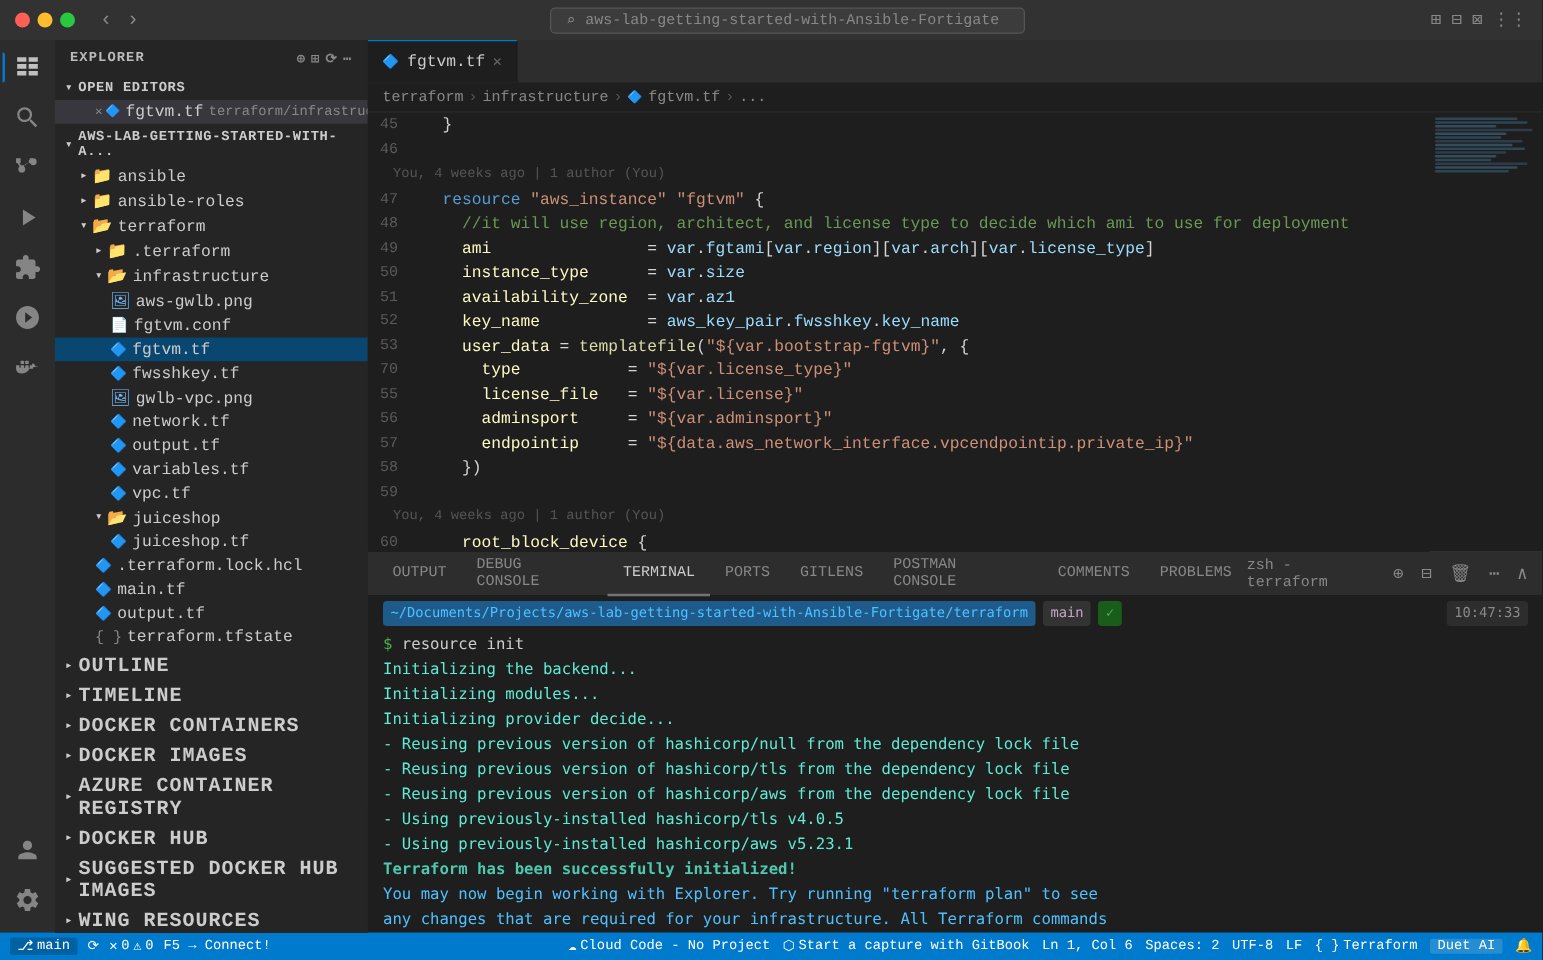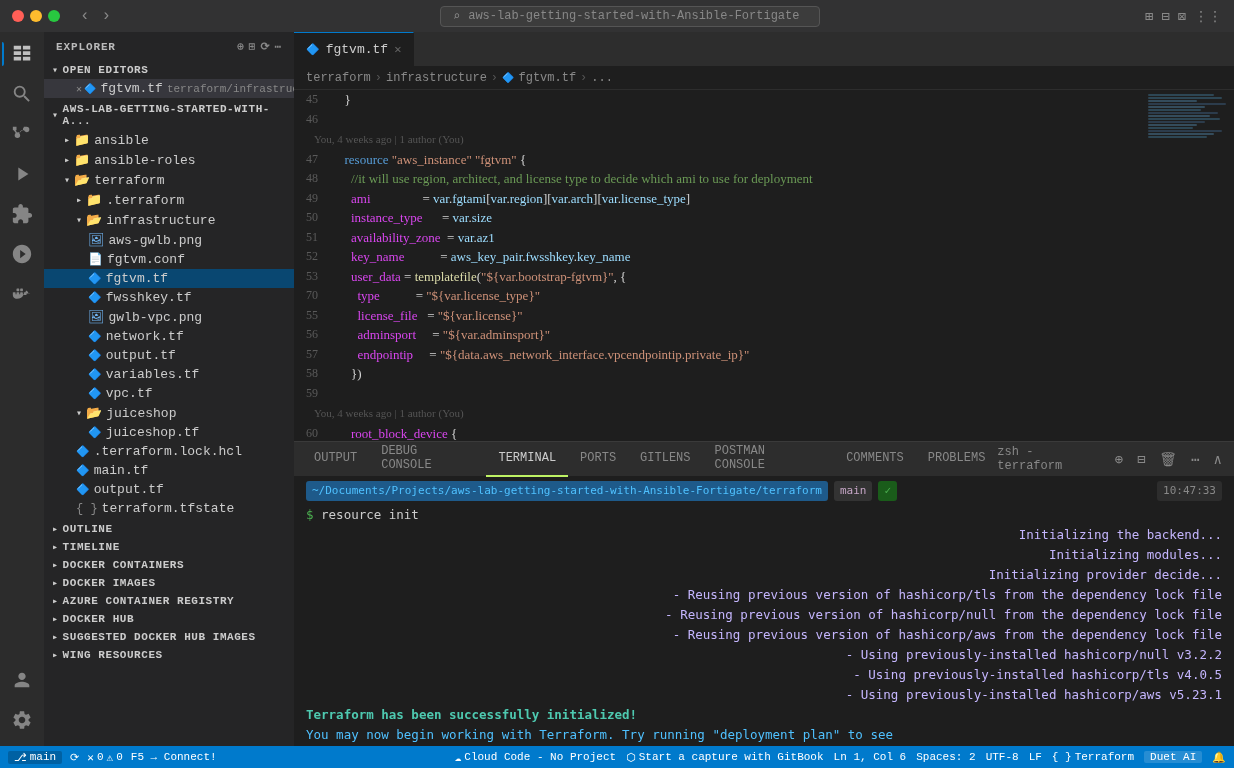--- a/index.html
+++ b/index.html
@@ -247,21 +247,20 @@
     }
 
     
     .code-editor {
       flex: 1;
       overflow-y: auto;
       overflow-x: auto;
       background: #1e1e1e;
       font-size: 13px;
       line-height: 1.5;
-      font-family: Liberation Serif, serif;
     }
     .code-lines { padding: 0; }
 
     .code-line {
       display: flex;
       min-height: 19.5px;
       position: relative;
     }
     .line-number {
       width: 40px;
@@ -305,21 +304,21 @@
       border-radius: 1px;
     }
 
     
     .kw { color: #569cd6; }
     .str { color: #ce9178; }
     .fn { color: #dcdcaa; }
     .var { color: #9cdcfe; }
     .cmt { color: #6a9955; }
     .op { color: #d4d4d4; }
-    .prop { color: #d946ef; }
+    .prop { color: #fef9c3; }
     .punc { color: #d4d4d4; }
 
     
     .terminal-panel {
       height: 305px;
       display: flex;
       flex-direction: column;
       background: #1e1e1e;
       border-top: 1px solid #3a3a3a;
       flex-shrink: 0;
@@ -339,21 +338,21 @@
       height: 35px;
       display: flex;
       align-items: center;
       color: #888;
       font-size: 12px;
       cursor: pointer;
       border-bottom: 2px solid transparent;
     }
     .panel-tab.active {
       color: #ccc;
-      border-bottom: 2px solid #bef264;
+      border-bottom: 2px solid #737373;
     }
     .panel-tabs-right {
       margin-left: auto;
       display: flex;
       align-items: center;
       gap: 6px;
       color: #888;
     }
     .panel-title-info {
       font-size: 12px;
@@ -400,21 +399,21 @@
     .terminal-time {
       background: #2d2d2d;
       color: #888;
       padding: 1px 6px;
       border-radius: 3px;
       font-size: 11px;
       margin-left: auto;
     }
     .t-prompt { color: #4caf50; }
     .t-cmd { color: #ccc; }
-    .t-normal { color: #c4b5fd; text-align: right; }
+    .t-normal { color: #5eead4; }
     .t-success { color: #4ec9b0; font-weight: bold; }
     .t-info { color: #4fc1ff; }
 
     
     .status-bar {
       height: 22px;
       background: #007acc;
       display: flex;
       align-items: center;
       padding: 0 8px;
@@ -438,21 +437,21 @@
     ::-webkit-scrollbar { width: 6px; height: 6px; }
     ::-webkit-scrollbar-track { background: transparent; }
     ::-webkit-scrollbar-thumb { background: #424242; border-radius: 3px; }
 
     .sidebar-collapsed-sections { }
     .collapsed-section {
       display: flex;
       align-items: center;
       padding: 3px 8px;
       color: #ccc;
-      font-size: 11px;
+      font-size: 16px;
       font-weight: 600;
       letter-spacing: 0.05em;
       cursor: pointer;
       text-transform: uppercase;
     }
   </style>
 </head>
 <body>
 
 <div class="title-bar">
@@ -887,30 +886,29 @@
           </div>
           <div>
             <span class="t-prompt">$</span>
             <span class="t-cmd"> resource init</span>
           </div>
           <div class="t-normal"> </div>
           <div class="t-normal">Initializing the backend...</div>
           <div class="t-normal">Initializing modules...</div>
           <div class="t-normal"> </div>
           <div class="t-normal">Initializing provider decide...</div>
+          <div class="t-normal">- Reusing previous version of hashicorp/null from the dependency lock file</div>
           <div class="t-normal">- Reusing previous version of hashicorp/tls from the dependency lock file</div>
-          <div class="t-normal">- Reusing previous version of hashicorp/null from the dependency lock file</div>
           <div class="t-normal">- Reusing previous version of hashicorp/aws from the dependency lock file</div>
-          <div class="t-normal">- Using previously-installed hashicorp/null v3.2.2</div>
           <div class="t-normal">- Using previously-installed hashicorp/tls v4.0.5</div>
           <div class="t-normal">- Using previously-installed hashicorp/aws v5.23.1</div>
           <div class="t-normal"> </div>
           <div class="t-success">Terraform has been successfully initialized!</div>
           <div class="t-normal"> </div>
-          <div class="t-info">You may now begin working with Terraform. Try running "deployment plan" to see</div>
+          <div class="t-info">You may now begin working with Explorer. Try running "terraform plan" to see</div>
           <div class="t-info">any changes that are required for your infrastructure. All Terraform commands</div>
         </div>
       </div>
     </div>
   </div>
 </div>
 
 <div class="status-bar">
   <div class="status-left">
     <div class="status-item status-branch">

